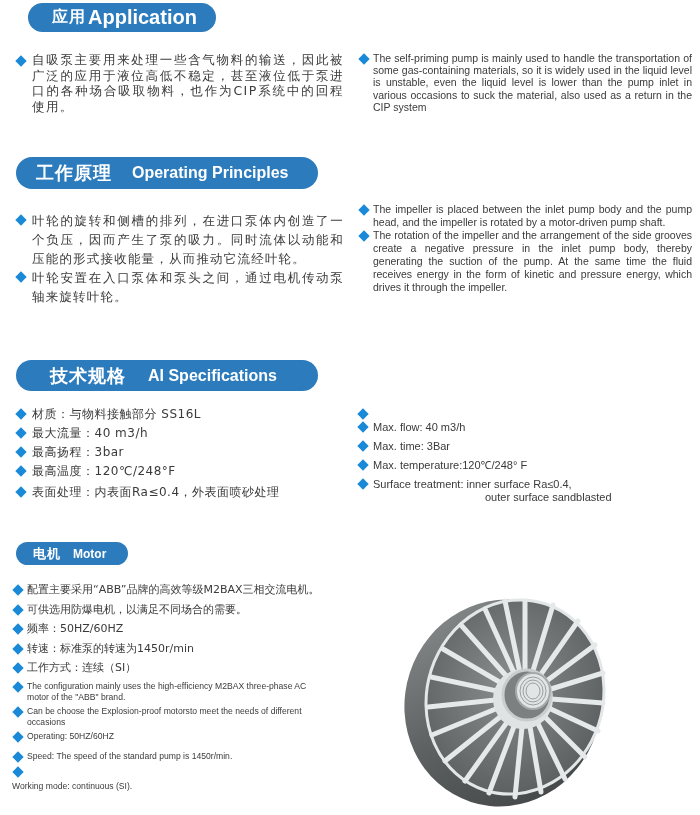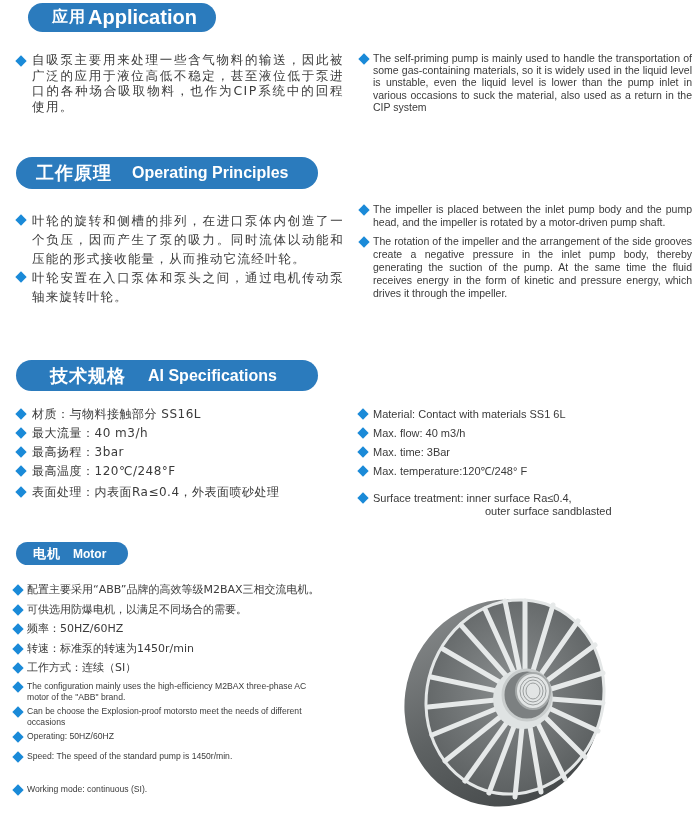--- a/index.html
+++ b/index.html
@@ -88,21 +88,21 @@
   </div>
 </div>
 
 <div class="block" style="left:355px; top:203px; width:337px;">
   <div class="item">
     <div class="dwrap" style="width:18px; flex-basis:18px; padding-top:3px;">
         <span class="diamond"></span>
       </div>
     <div class="en-text" style="line-height:13px;">The impeller is placed between the inlet pump body and the pump head, and the impeller is rotated by a motor-driven pump shaft.</div>
   </div>
-  <div class="item" style="margin-top:6px;justify-content:space-between;">
+  <div class="item" style="justify-content:space-between;">
     <div class="dwrap" style="width:18px; flex-basis:18px; padding-top:3px;">
         <span class="diamond"></span>
       </div>
     <div class="en-text" style="line-height:13px;">The rotation of the impeller and the arrangement of the side grooves create a negative pressure in the inlet pump body, thereby generating the suction of the pump. At the same time the fluid receives energy in the form of kinetic and pressure energy, which drives it through the impeller.</div>
   </div>
 </div>
 
 <div class="pill" style="left:16px; top:360px; width:302px; height:31px; padding-left:34px;">
   <span class="zh" style="font-size:18px;">技术规格</span>
   <span class="en" style="font-size:16px; margin-left:22px;">AI Specifications</span>
@@ -139,41 +139,40 @@
       </div>
       <span>表面处理：内表面Ra≤0.4，外表面喷砂处理</span>
     </div>
 </div>
 
 <div class="block spec-en" style="left:353px; top:405px; width:340px;">
   <div class="item">
       <div class="dwrap" style="width:20px; flex-basis:20px; padding-top:5px;">
         <span class="diamond"></span>
       </div>
-      <span>Material: Contact with materials SS1 6L</span>
     </div>
   <div class="item">
       <div class="dwrap" style="width:20px; flex-basis:20px; padding-top:5px;">
         <span class="diamond"></span>
       </div>
       <span>Max. flow:  40 m3/h</span>
     </div>
   <div class="item">
       <div class="dwrap" style="width:20px; flex-basis:20px; padding-top:5px;">
         <span class="diamond"></span>
       </div>
       <span>Max. time: 3Bar</span>
     </div>
   <div class="item">
       <div class="dwrap" style="width:20px; flex-basis:20px; padding-top:5px;">
         <span class="diamond"></span>
       </div>
       <span>Max. temperature:120℃/248° F</span>
     </div>
-  <div class="item" style="margin-top:8px;">
+  <div class="item" style="margin-top:0;">
     <div class="dwrap" style="width:20px; flex-basis:20px; padding-top:5px;">
         <span class="diamond"></span>
       </div>
     <div>
       <div style="line-height:13px; padding-top:3px;">Surface treatment: inner surface Ra≤0.4,</div>
       <div style="line-height:13px; padding-left:112px;">outer surface sandblasted</div>
     </div>
   </div>
 </div>
 
@@ -233,21 +232,21 @@
         <span class="diamond"></span>
       </div>
       <span>Operating: 50HZ/60HZ</span>
     </div>
   <div class="item" style="margin-top:9px;">
       <div class="dwrap">
         <span class="diamond"></span>
       </div>
       <span>Speed: The speed of the standard pump is 1450r/min.</span>
     </div>
-  <div class="item" style="margin-top:23px;">
+  <div class="item" style="margin-top:5px;flex-direction:column;">
       <div class="dwrap">
         <span class="diamond"></span>
       </div>
       <span>Working mode: continuous (SI).</span>
     </div>
 </div>
 
 <div class="block" style="left:395px; top:585px; width:230px; height:225px;">
   <svg width="230" height="225" viewBox="0 0 230 225">
     <defs>

